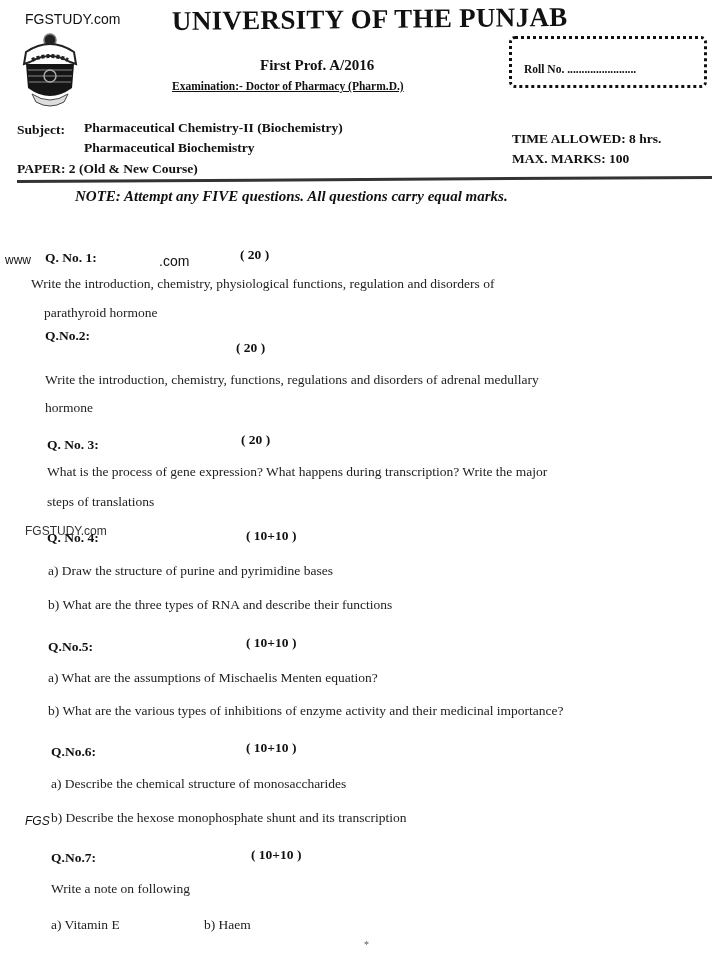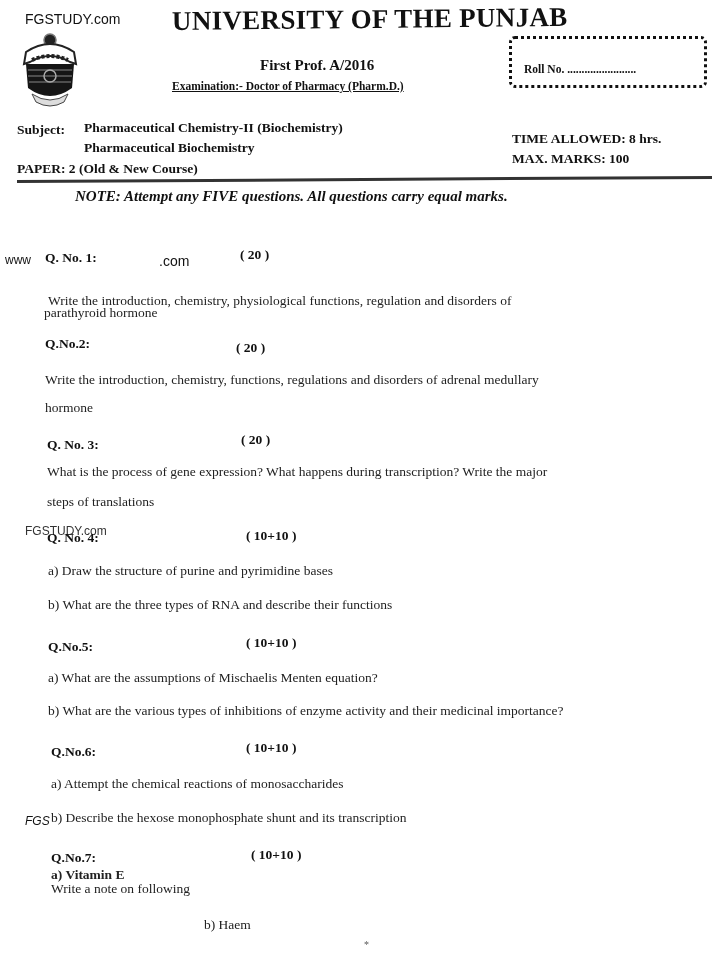--- a/index.html
+++ b/index.html
@@ -59,24 +59,24 @@
 <div class="abs bold" style="left:512px; top:151px; font-size:13.5px;">MAX. MARKS: 100</div>
 
 <div class="abs rule" style="left:17px; top:178px; width:695px; transform:rotate(-0.35deg);"></div>
 
 <div class="abs note" style="left:75px; top:188px;">NOTE: Attempt any FIVE questions. All questions carry equal marks.</div>
 
 <div class="abs wm" style="left:5px; top:253px; font-size:12px;">www</div>
 <div class="abs qhead" style="left:45px; top:250px;">Q. No. 1:</div>
 <div class="abs wm" style="left:115px; top:253px; font-size:14px;margin-left:44px;">.com</div>
 <div class="abs marks" style="left:232px; top:247px;">( 20 )</div>
-<div class="abs qtext" style="left:48px; top:276px;margin-top:17px;">Write the introduction, chemistry, physiological functions, regulation and disorders of</div>
+<div class="abs qtext" style="left:31px; top:276px;">Write the introduction, chemistry, physiological functions, regulation and disorders of</div>
 <div class="abs qtext" style="left:44px; top:305px;">parathyroid hormone</div>
 
-<div class="abs qhead" style="left:45px; top:336px;">Q.No.2:</div>
+<div class="abs qhead" style="left:45px; top:328px;">Q.No.2:</div>
 <div class="abs marks" style="left:228px; top:340px;">( 20 )</div>
 <div class="abs qtext" style="left:45px; top:372px;">Write the introduction, chemistry, functions, regulations and disorders of adrenal medullary</div>
 <div class="abs qtext" style="left:45px; top:400px;">hormone</div>
 
 <div class="abs qhead" style="left:47px; top:437px;">Q. No. 3:</div>
 <div class="abs marks" style="left:233px; top:432px;">( 20 )</div>
 <div class="abs qtext" style="left:47px; top:464px;">What is the process of gene expression? What happens during transcription? Write the major</div>
 <div class="abs qtext" style="left:47px; top:494px;">steps of translations</div>
 
 <div class="abs wm" style="left:25px; top:524px; font-size:12px; color:#333;">FGSTUDY.com</div>
@@ -85,23 +85,23 @@
 <div class="abs qtext" style="left:48px; top:563px;">a) Draw the structure of purine and pyrimidine bases</div>
 <div class="abs qtext" style="left:48px; top:597px;">b) What are the three types of RNA and describe their functions</div>
 
 <div class="abs qhead" style="left:48px; top:639px;">Q.No.5:</div>
 <div class="abs marks" style="left:238px; top:635px;">( 10+10 )</div>
 <div class="abs qtext" style="left:48px; top:670px;">a) What are the assumptions of Mischaelis Menten equation?</div>
 <div class="abs qtext" style="left:48px; top:703px;">b) What are the various types of inhibitions of enzyme activity and their medicinal importance?</div>
 
 <div class="abs qhead" style="left:51px; top:744px;">Q.No.6:</div>
 <div class="abs marks" style="left:238px; top:740px;">( 10+10 )</div>
-<div class="abs qtext" style="left:51px; top:776px;">a) Attempt the chemical reactions of monosaccharides</div>
+<div class="abs qtext" style="left:51px; top:776px;">a) Describe the chemical structure of monosaccharides</div>
 <div class="abs wm" style="left:25px; top:814px; font-size:12px;font-style:italic;">FGS</div>
 <div class="abs qtext" style="left:51px; top:810px;">b) Describe the hexose monophosphate shunt and its transcription</div>
 
 <div class="abs qhead" style="left:51px; top:850px;">Q.No.7:</div>
 <div class="abs marks" style="left:243px; top:847px;">( 10+10 )</div>
 <div class="abs qtext" style="left:51px; top:881px;">Write a note on following</div>
-<div class="abs qtext" style="left:51px; top:867px;font-weight:bold;">a) Vitamin E</div>
+<div class="abs qtext" style="left:51px; top:917px;">a) Vitamin E</div>
 <div class="abs qtext" style="left:204px; top:917px;">b) Haem</div>
 
 <div class="abs" style="left:364px; top:939px; font-size:10px; color:#555;">*</div>
 
 </body></html>

